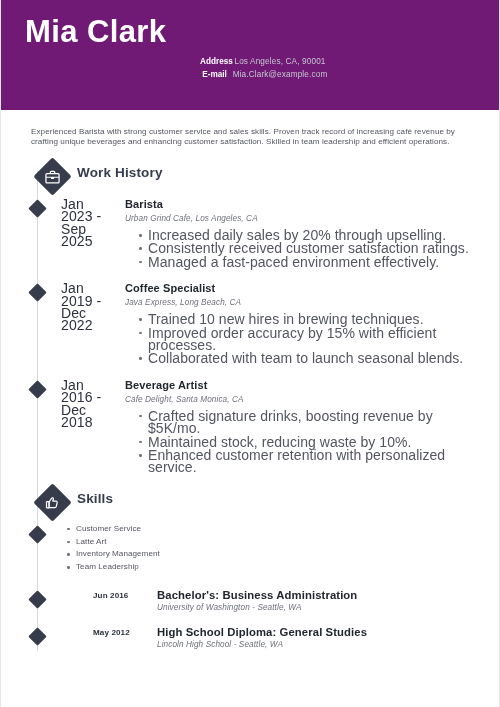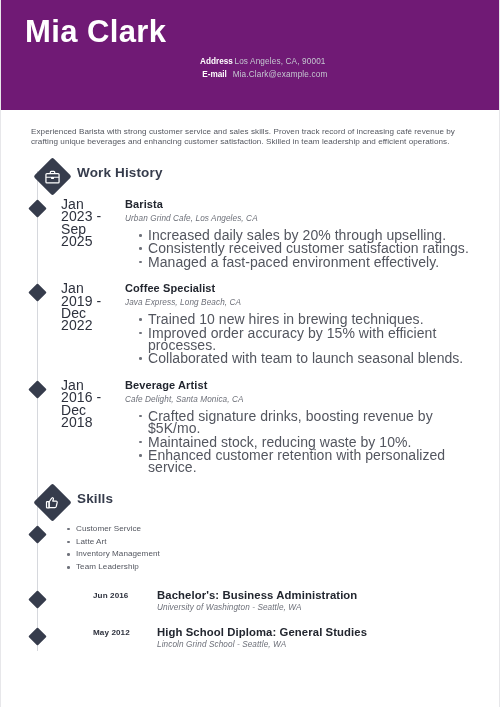--- a/index.html
+++ b/index.html
@@ -387,20 +387,20 @@
           </div>
         </div>
       </div>
 
       <div class="edu-entry">
         <div class="diamond-sm"></div>
         <div class="entry-grid">
           <div class="edu-date">May 2012</div>
           <div class="entry-main">
             <div class="edu-title">High School Diploma: General Studies</div>
-            <div class="edu-sub">Lincoln Grind School - Seattle, WA</div>
+            <div class="edu-sub">Lincoln High School - Seattle, WA</div>
           </div>
         </div>
       </div>
     </div>
 
   </div>
 </div>
 
 </body></html>

